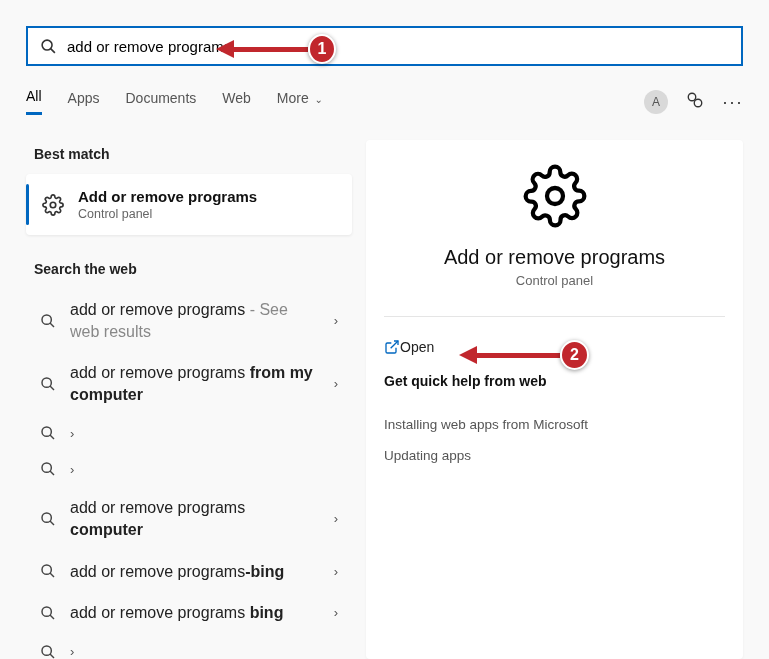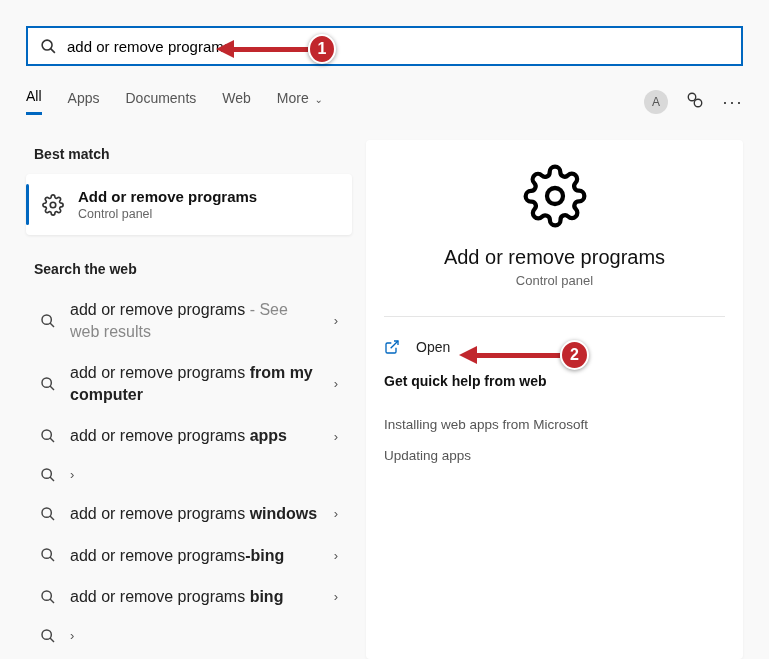--- a/index.html
+++ b/index.html
@@ -37,21 +37,21 @@
     .web-item .txt .bold { font-weight: 600; }
     .web-item .txt .muted { color: #888; }
     .web-item .chev-r { color: #555; font-size: 13px; }
     
     .right { flex: 1; background: #fff; border-radius: 4px; padding: 24px 18px 14px; display: flex; flex-direction: column; align-items: center; box-shadow: 0 1px 3px rgba(0,0,0,0.05); }
     .big-gear { color: #000; margin-bottom: 14px; }
     .prog-title { font-size: 20px; color: #111; margin-bottom: 4px; }
     .prog-sub { font-size: 13px; color: #666; }
     .divider { width: 100%; height: 1px; background: #e5e5e5; margin: 28px 0 18px; }
     
-    .action-row { width: 100%; display: flex; align-items: center; gap: 16px; padding: 4px 0 18px; }
+    .action-row { width: 100%; display: flex; align-items: center; gap: 0; padding: 4px 0 18px; }
     .open-icon { color: #0067c0; display: flex; }
     .action-row .lbl { font-size: 14px; color: #222; }
     
     .help-title { width: 100%; font-size: 14px; font-weight: 600; color: #111; padding-bottom: 20px; }
     .help-link { width: 100%; font-size: 13.5px; color: #555; padding: 8px 0; }
     
     
     .arrow { position: absolute; display: flex; align-items: center; z-index: 10; }
     .arrow .shaft { height: 5px; background: #c1272d; }
     .arrow .head { width: 0; height: 0; border-top: 9px solid transparent; border-bottom: 9px solid transparent; border-right: 18px solid #c1272d; }
@@ -131,40 +131,39 @@
           <div class="txt">add or remove programs <span class="bold">from my computer</span><span class="muted"></span></div>
           <span class="chev-r">›</span>
         </div>
         <div class="web-item">
           <span class="mag-sm">
             <svg width="16" height="16" viewBox="0 0 24 24" fill="none" stroke="currentColor" stroke-width="2.2">
               <circle cx="10" cy="10" r="7"></circle>
               <line x1="21" y1="21" x2="15" y2="15"></line>
             </svg>
           </span>
-          <div class="txt">add or remove programs <span class="bold">apps</span><span class="muted"></span></div>
-          <span class="chev-r">›</span>
-        </div>
-        <div class="web-item">
-          <span class="mag-sm">
-            <svg width="16" height="16" viewBox="0 0 24 24" fill="none" stroke="currentColor" stroke-width="2.2">
-              <circle cx="10" cy="10" r="7"></circle>
-              <line x1="21" y1="21" x2="15" y2="15"></line>
-            </svg>
-          </span>
-          <span class="chev-r">›</span>
-        </div>
-        <div class="web-item">
-          <span class="mag-sm">
-            <svg width="16" height="16" viewBox="0 0 24 24" fill="none" stroke="currentColor" stroke-width="2.2">
-              <circle cx="10" cy="10" r="7"></circle>
-              <line x1="21" y1="21" x2="15" y2="15"></line>
-            </svg>
-          </span>
-          <div class="txt">add or remove programs <span class="bold">windows</span><span class="muted"></span></div>
+          <span class="chev-r">›</span>
+        </div>
+        <div class="web-item">
+          <span class="mag-sm">
+            <svg width="16" height="16" viewBox="0 0 24 24" fill="none" stroke="currentColor" stroke-width="2.2">
+              <circle cx="10" cy="10" r="7"></circle>
+              <line x1="21" y1="21" x2="15" y2="15"></line>
+            </svg>
+          </span>
+          <span class="chev-r">›</span>
+        </div>
+        <div class="web-item">
+          <span class="mag-sm">
+            <svg width="16" height="16" viewBox="0 0 24 24" fill="none" stroke="currentColor" stroke-width="2.2">
+              <circle cx="10" cy="10" r="7"></circle>
+              <line x1="21" y1="21" x2="15" y2="15"></line>
+            </svg>
+          </span>
+          <div class="txt">add or remove programs <span class="bold">computer</span><span class="muted"></span></div>
           <span class="chev-r">›</span>
         </div>
         <div class="web-item">
           <span class="mag-sm">
             <svg width="16" height="16" viewBox="0 0 24 24" fill="none" stroke="currentColor" stroke-width="2.2">
               <circle cx="10" cy="10" r="7"></circle>
               <line x1="21" y1="21" x2="15" y2="15"></line>
             </svg>
           </span>
           <div class="txt">add or remove programs<span class="bold">-bing</span><span class="muted"></span></div>

